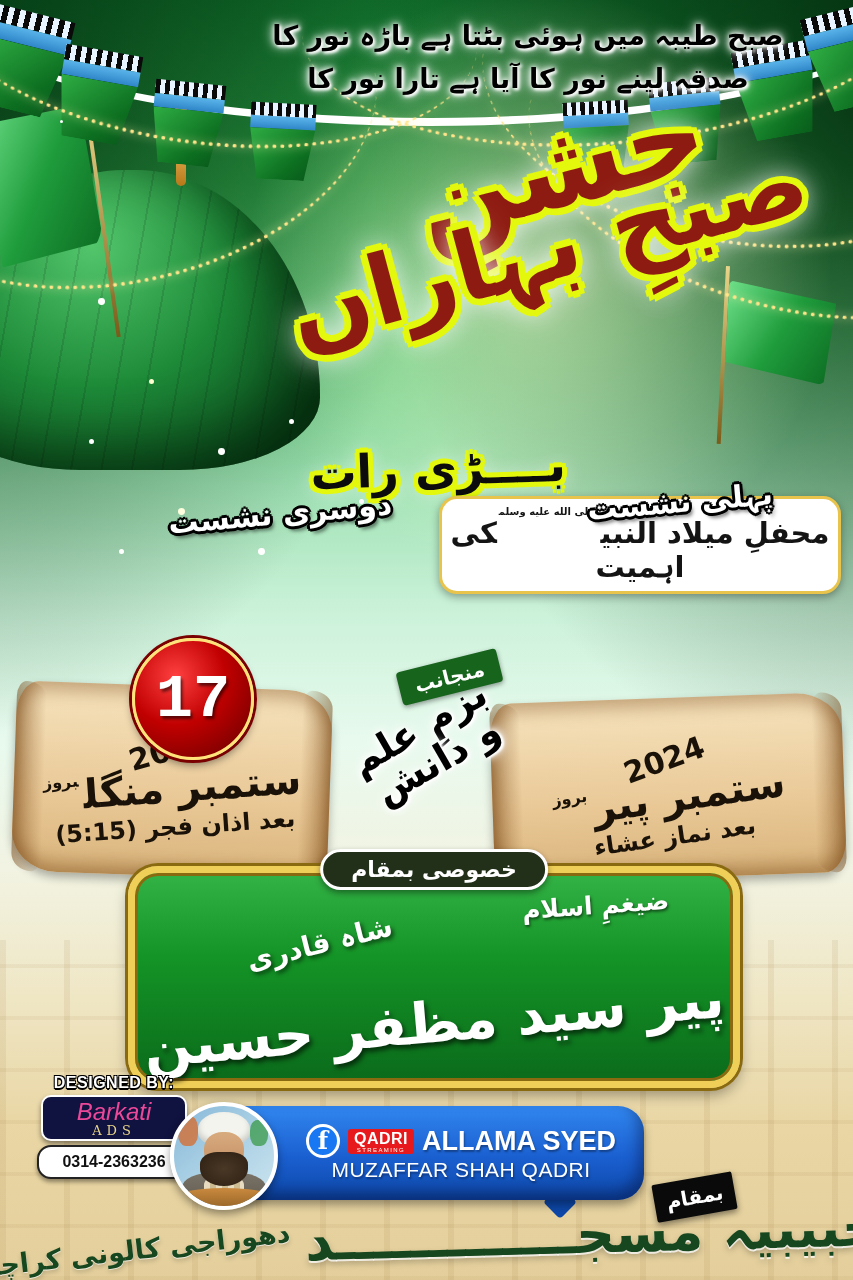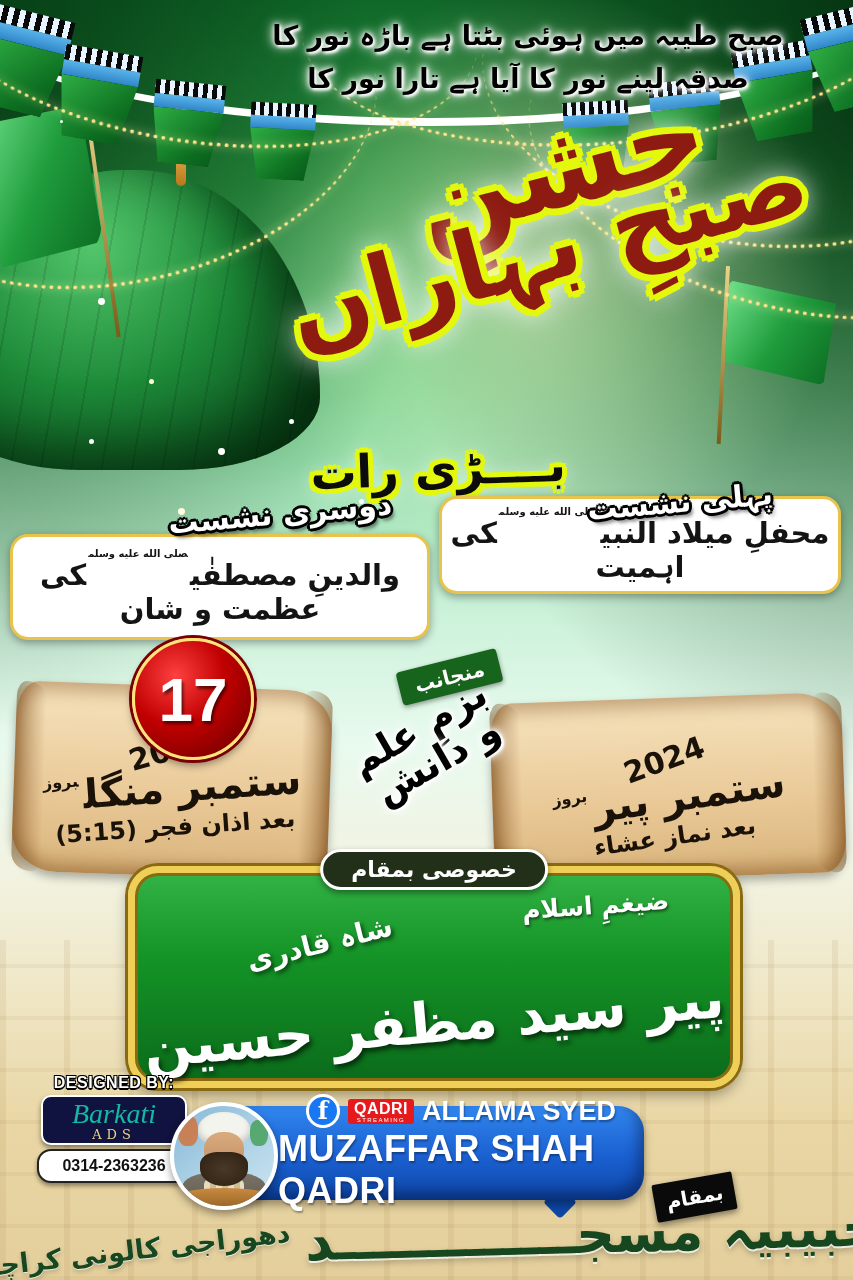--- a/index.html
+++ b/index.html
@@ -105,21 +105,21 @@
   .scroll-inner{position:relative;height:100%;direction:rtl;text-align:center;color:#1a1208;
     transform:rotate(-6deg);padding-top:18px;box-sizing:border-box;}
   .s-year{font-weight:bold;font-size:30px;transform:rotate(-12deg);width:120px;margin:0 auto;}
   .s-monthrow{font-weight:bold;font-size:40px;line-height:1.05;}
   .s-byroz{font-size:16px;vertical-align:22px;margin-right:4px;}
   .s-time{font-weight:bold;font-size:24px;margin-top:4px;}
   .day-circle{position:absolute;z-index:5;width:116px;height:116px;border-radius:50%;
     background:radial-gradient(circle at 35% 30%, #ff4040, #c00000 45%, #700000 92%);
     border:3px solid #ffe37a;box-shadow:0 0 0 3px #7a0000,0 5px 9px rgba(0,0,0,.45);
     display:flex;align-items:center;justify-content:center;color:#fff;font-weight:bold;font-size:62px;
-    font-family:Liberation Sans, sans-serif;text-shadow:2px 3px 3px rgba(0,0,0,.55);text-align:right;}
+    font-family:Liberation Mono, monospace;text-shadow:2px 3px 3px rgba(0,0,0,.55);text-align:right;}
   .day16{left:588px;top:644px;}
   .day17{left:132px;top:638px;}
   
   .minjanib{position:absolute;left:398px;top:660px;z-index:5;background:#17641c;color:#fff;
     padding:5px 16px;border-radius:4px;transform:rotate(-14deg);font-weight:bold;font-size:20px;
     box-shadow:0 2px 5px rgba(0,0,0,.4);direction:rtl;}
   .bazm{position:absolute;left:338px;top:706px;width:180px;z-index:4;direction:rtl;text-align:center;
     transform:rotate(-30deg);color:#000;font-weight:bold;font-size:38px;line-height:1.0;
     text-shadow:0 0 6px #fff,0 0 10px #fff,0 0 16px #fff,2px 2px 2px #fff;}
   
@@ -136,39 +136,39 @@
     direction:rtl;transform:rotate(-14deg);text-shadow:2px 3px 4px rgba(0,0,0,.55);}
   .name-main{position:absolute;bottom:26px;left:0;right:0;text-align:center;color:#fff;font-weight:bold;
     font-size:56px;direction:rtl;transform:rotate(-5deg);text-shadow:2px 4px 5px rgba(0,0,0,.6);}
   
   .designer{position:absolute;left:30px;top:1074px;width:168px;z-index:7;text-align:center;
     font-family:"Liberation Sans",sans-serif;}
   .designer-heading{color:#fff;font-weight:bold;font-size:16px;letter-spacing:.5px;
     text-shadow:-1px -1px 0 #000,1px -1px 0 #000,-1px 1px 0 #000,1px 1px 0 #000,0 2px 0 #000;}
   .designer-box{background:#10123f;border:2px solid #fff;border-radius:10px;width:130px;
     margin:3px auto 0;padding:2px 6px;box-shadow:0 3px 5px rgba(0,0,0,.45);}
-  .designer-name{font-family:Liberation Serif, serif;font-style:italic;color:#14b8a6;font-size:28px;line-height:1.05;}
+  .designer-name{font-family:Liberation Sans, sans-serif;font-style:italic;color:#ec4899;font-size:24px;line-height:1.05;}
   .designer-sub{font-family:"DejaVu Serif",serif;color:#e8d48a;font-size:13px;letter-spacing:5px;line-height:1;}
   .designer-phone{background:#fff;border:2px solid #222;border-radius:14px;font-weight:bold;font-size:16px;
     color:#111;width:142px;margin:4px auto 0;padding:6px 4px;box-shadow:0 3px 4px rgba(0,0,0,.4);}
   
   .livebar{position:absolute;left:220px;top:1106px;width:424px;height:94px;z-index:6;
     background:linear-gradient(180deg,#3186ef 0%,#1a5fd0 55%,#0d47a8 100%);border-radius:26px;
     box-shadow:inset -6px -8px 14px rgba(0,0,30,.35),0 5px 9px rgba(0,0,0,.35);
     display:flex;flex-direction:column;align-items:center;justify-content:center;
     padding-left:58px;box-sizing:border-box;color:#fff;font-family:"Liberation Sans",sans-serif;}
   .lb-row{display:flex;align-items:center;gap:8px;}
   .fb-circle{width:34px;height:34px;border-radius:50%;background:#1877f2;border:3px solid #fff;
     display:flex;align-items:center;justify-content:center;font-weight:bold;font-size:24px;
     font-family:"DejaVu Serif",serif;box-sizing:border-box;line-height:1;}
   .live-badge{background:#e8191c;border-radius:3px;padding:2px 6px 1px;text-align:center;line-height:1;}
   .live-word{font-weight:bold;font-size:16px;letter-spacing:.5px;}
   .streaming-word{font-size:6px;letter-spacing:1.4px;}
   .lb-name1{font-weight:bold;font-size:27px;text-shadow:1px 2px 2px rgba(0,0,0,.35);}
-  .lb-name2{font-weight:bold;font-size:36px;letter-spacing:.5px;text-shadow:1px 2px 2px rgba(0,0,0,.35);}
+  .lb-name2{font-weight:normal;font-size:21px;letter-spacing:.5px;text-shadow:1px 2px 2px rgba(0,0,0,.35);}
   .bar-tail{position:absolute;left:548px;top:1190px;width:24px;height:24px;background:#0d47a8;
     transform:rotate(45deg);border-radius:4px;z-index:5;}
   .photo{position:absolute;left:170px;top:1102px;width:100px;height:100px;border-radius:50%;z-index:7;
     border:4px solid #fff;overflow:hidden;box-shadow:0 4px 9px rgba(0,0,0,.4);
     background:linear-gradient(140deg,#87b7d8 0%,#a8cfe4 45%,#cfe6f0 100%);}
   .photo div{position:absolute;}
   .ph-blob1{left:4px;top:10px;width:20px;height:30px;background:#d86a2a;opacity:.75;border-radius:40%;}
   .ph-blob2{right:6px;top:14px;width:18px;height:26px;background:#3a9a4a;opacity:.75;border-radius:40%;}
   .ph-turban{left:24px;top:6px;width:52px;height:34px;background:#f4f4ee;border-radius:50% 50% 40% 40%;
     box-shadow:inset 0 -4px 6px rgba(0,0,0,.18);}
@@ -276,25 +276,20 @@
   </div>
   <div class="bari">بــــڑی رات</div>
 
   <div class="session-label lbl-first">پہلی نشست</div>
   <div class="session-box box-first">
     <div class="session-topic">
       <span>محفلِ میلاد النبی</span><sup class="pbuh">صلى الله عليه وسلم</sup><span>کی اہمیت</span>
     </div>
   </div>
   <div class="session-label lbl-second">دوسری نشست</div>
-  <div class="session-box box-second">
-    <div class="session-topic">
-      <span>والدینِ مصطفٰی</span><sup class="pbuh">صلى الله عليه وسلم</sup><span>کی عظمت و شان</span>
-    </div>
-  </div>
 
   <div class="scroll scr-right">
     <div class="scroll-inner" style="padding-top:44px;">
       <div class="s-year">2024</div>
       <div class="s-monthrow">
         <span>ستمبر پیر</span><span class="s-byroz">بروز</span>
       </div>
       <div class="s-time">بعد نماز عشاء</div>
     </div>
   </div>

